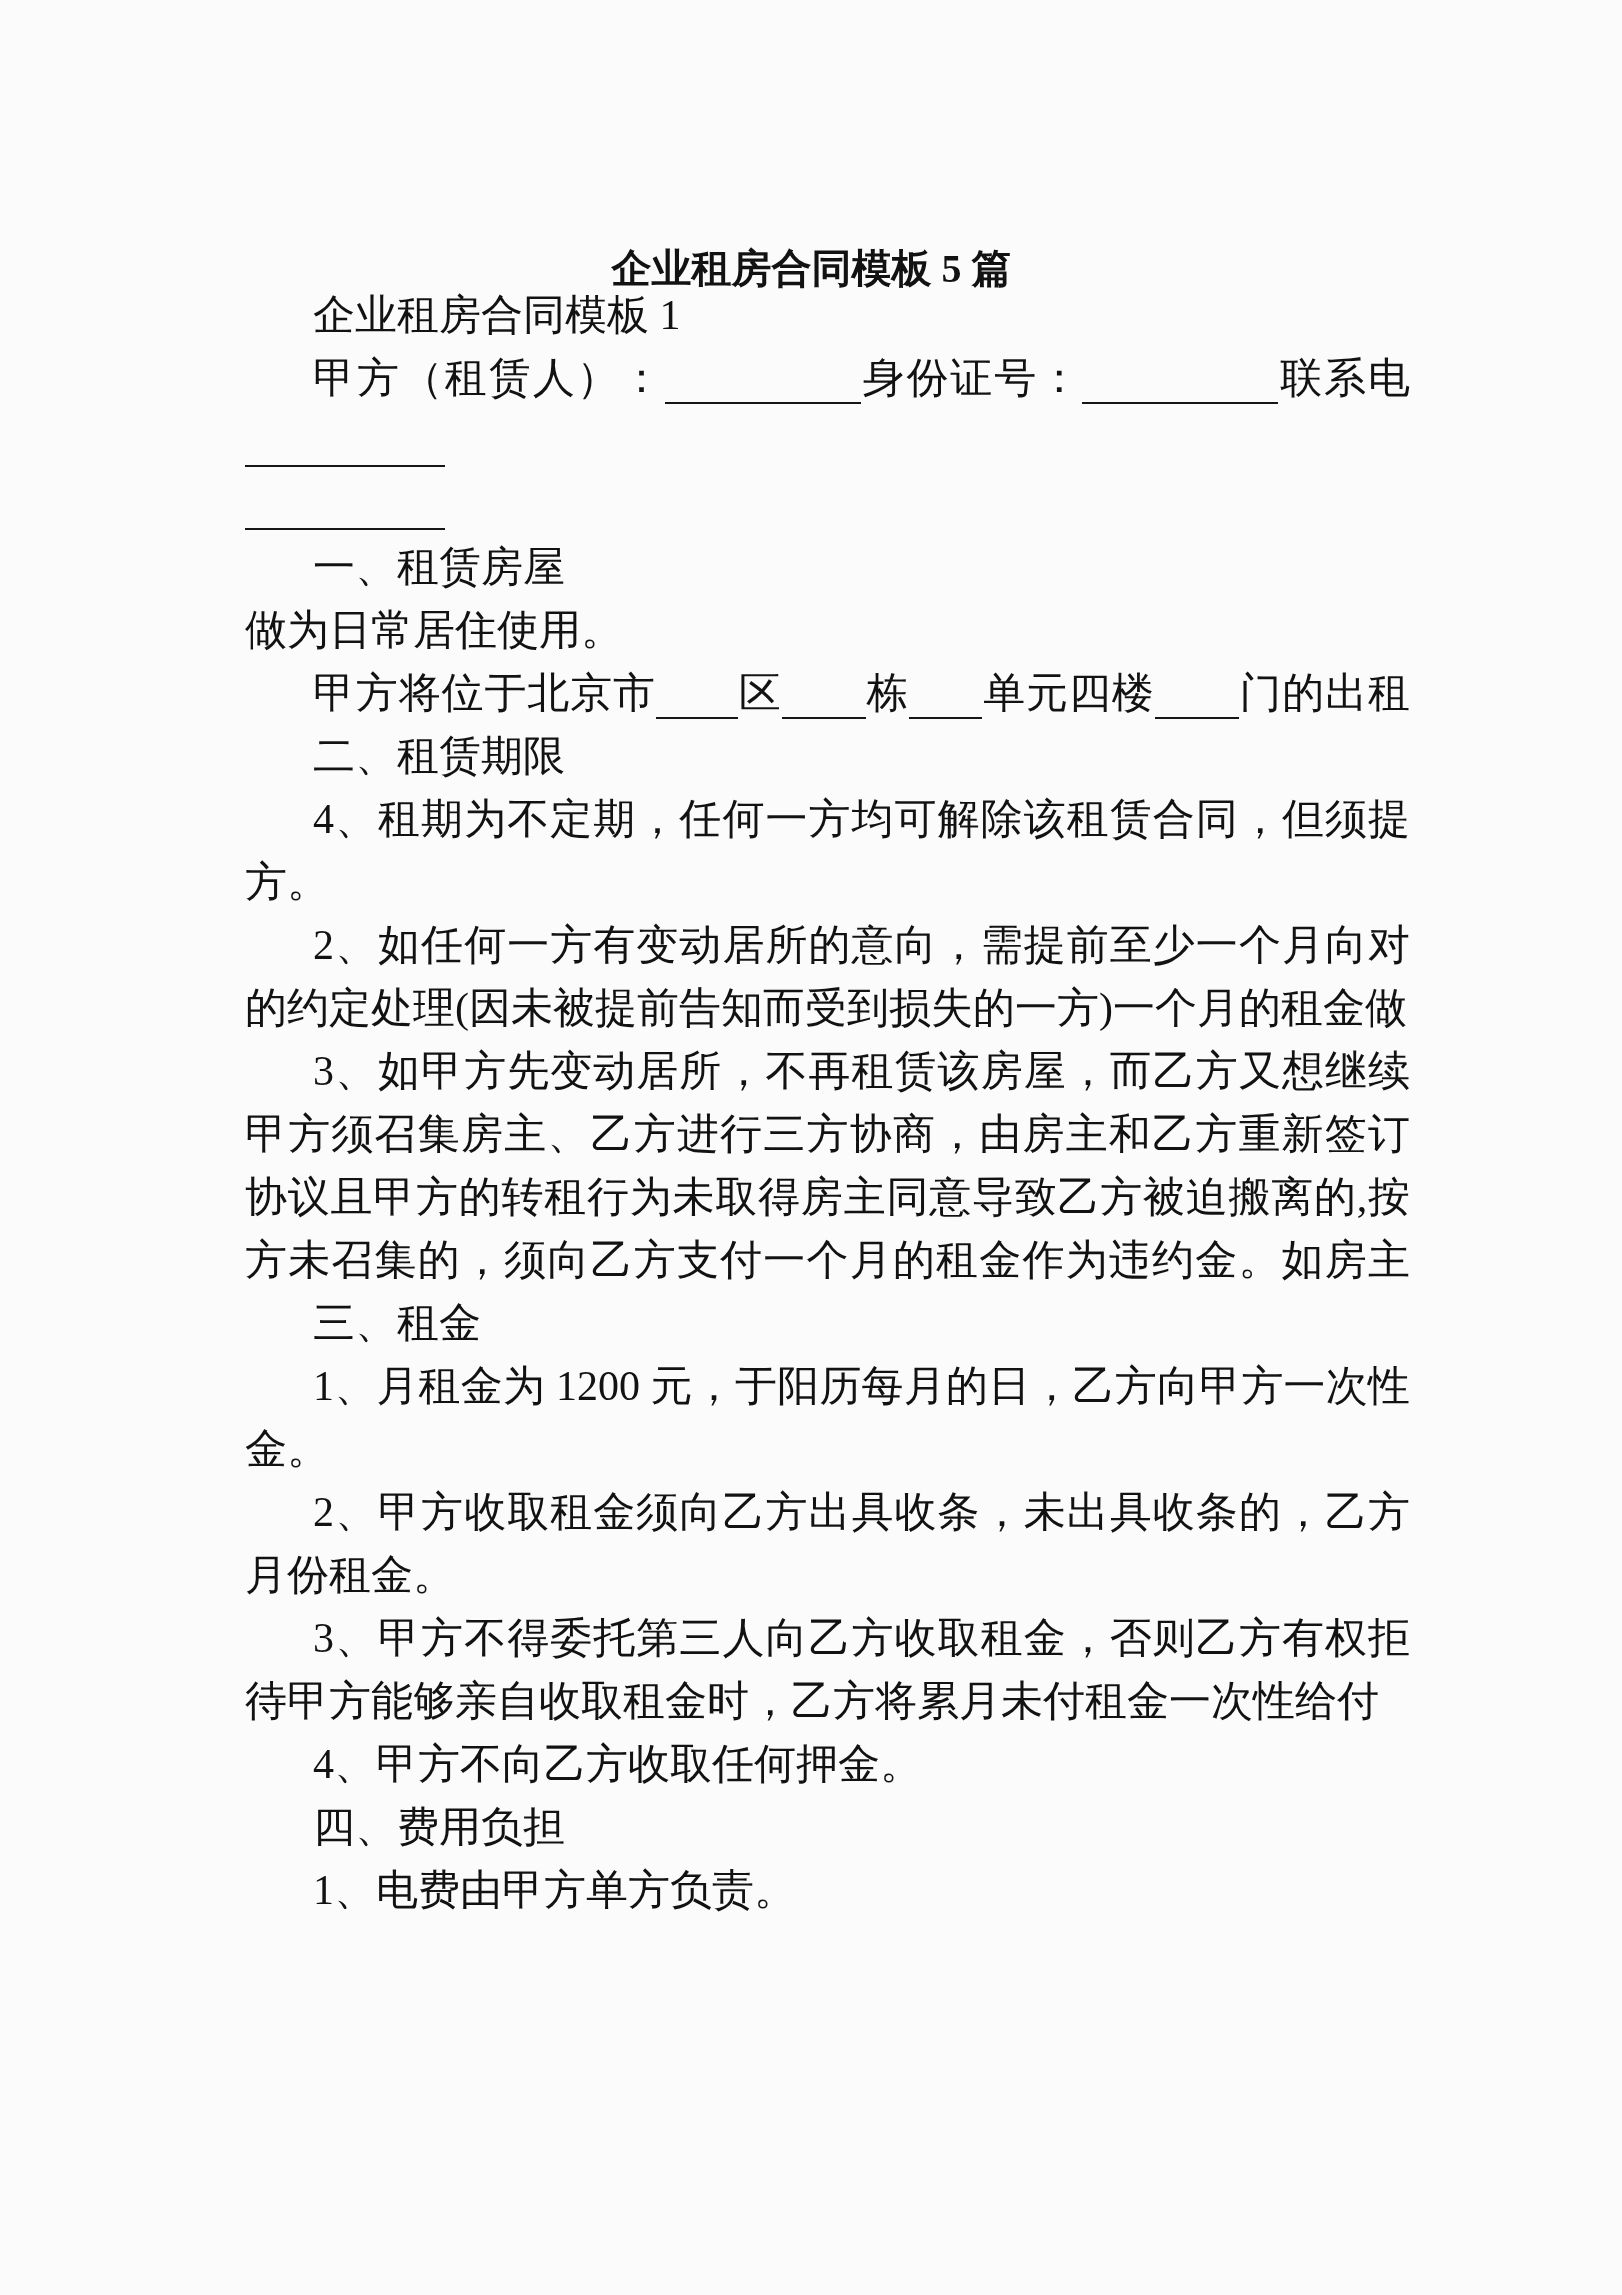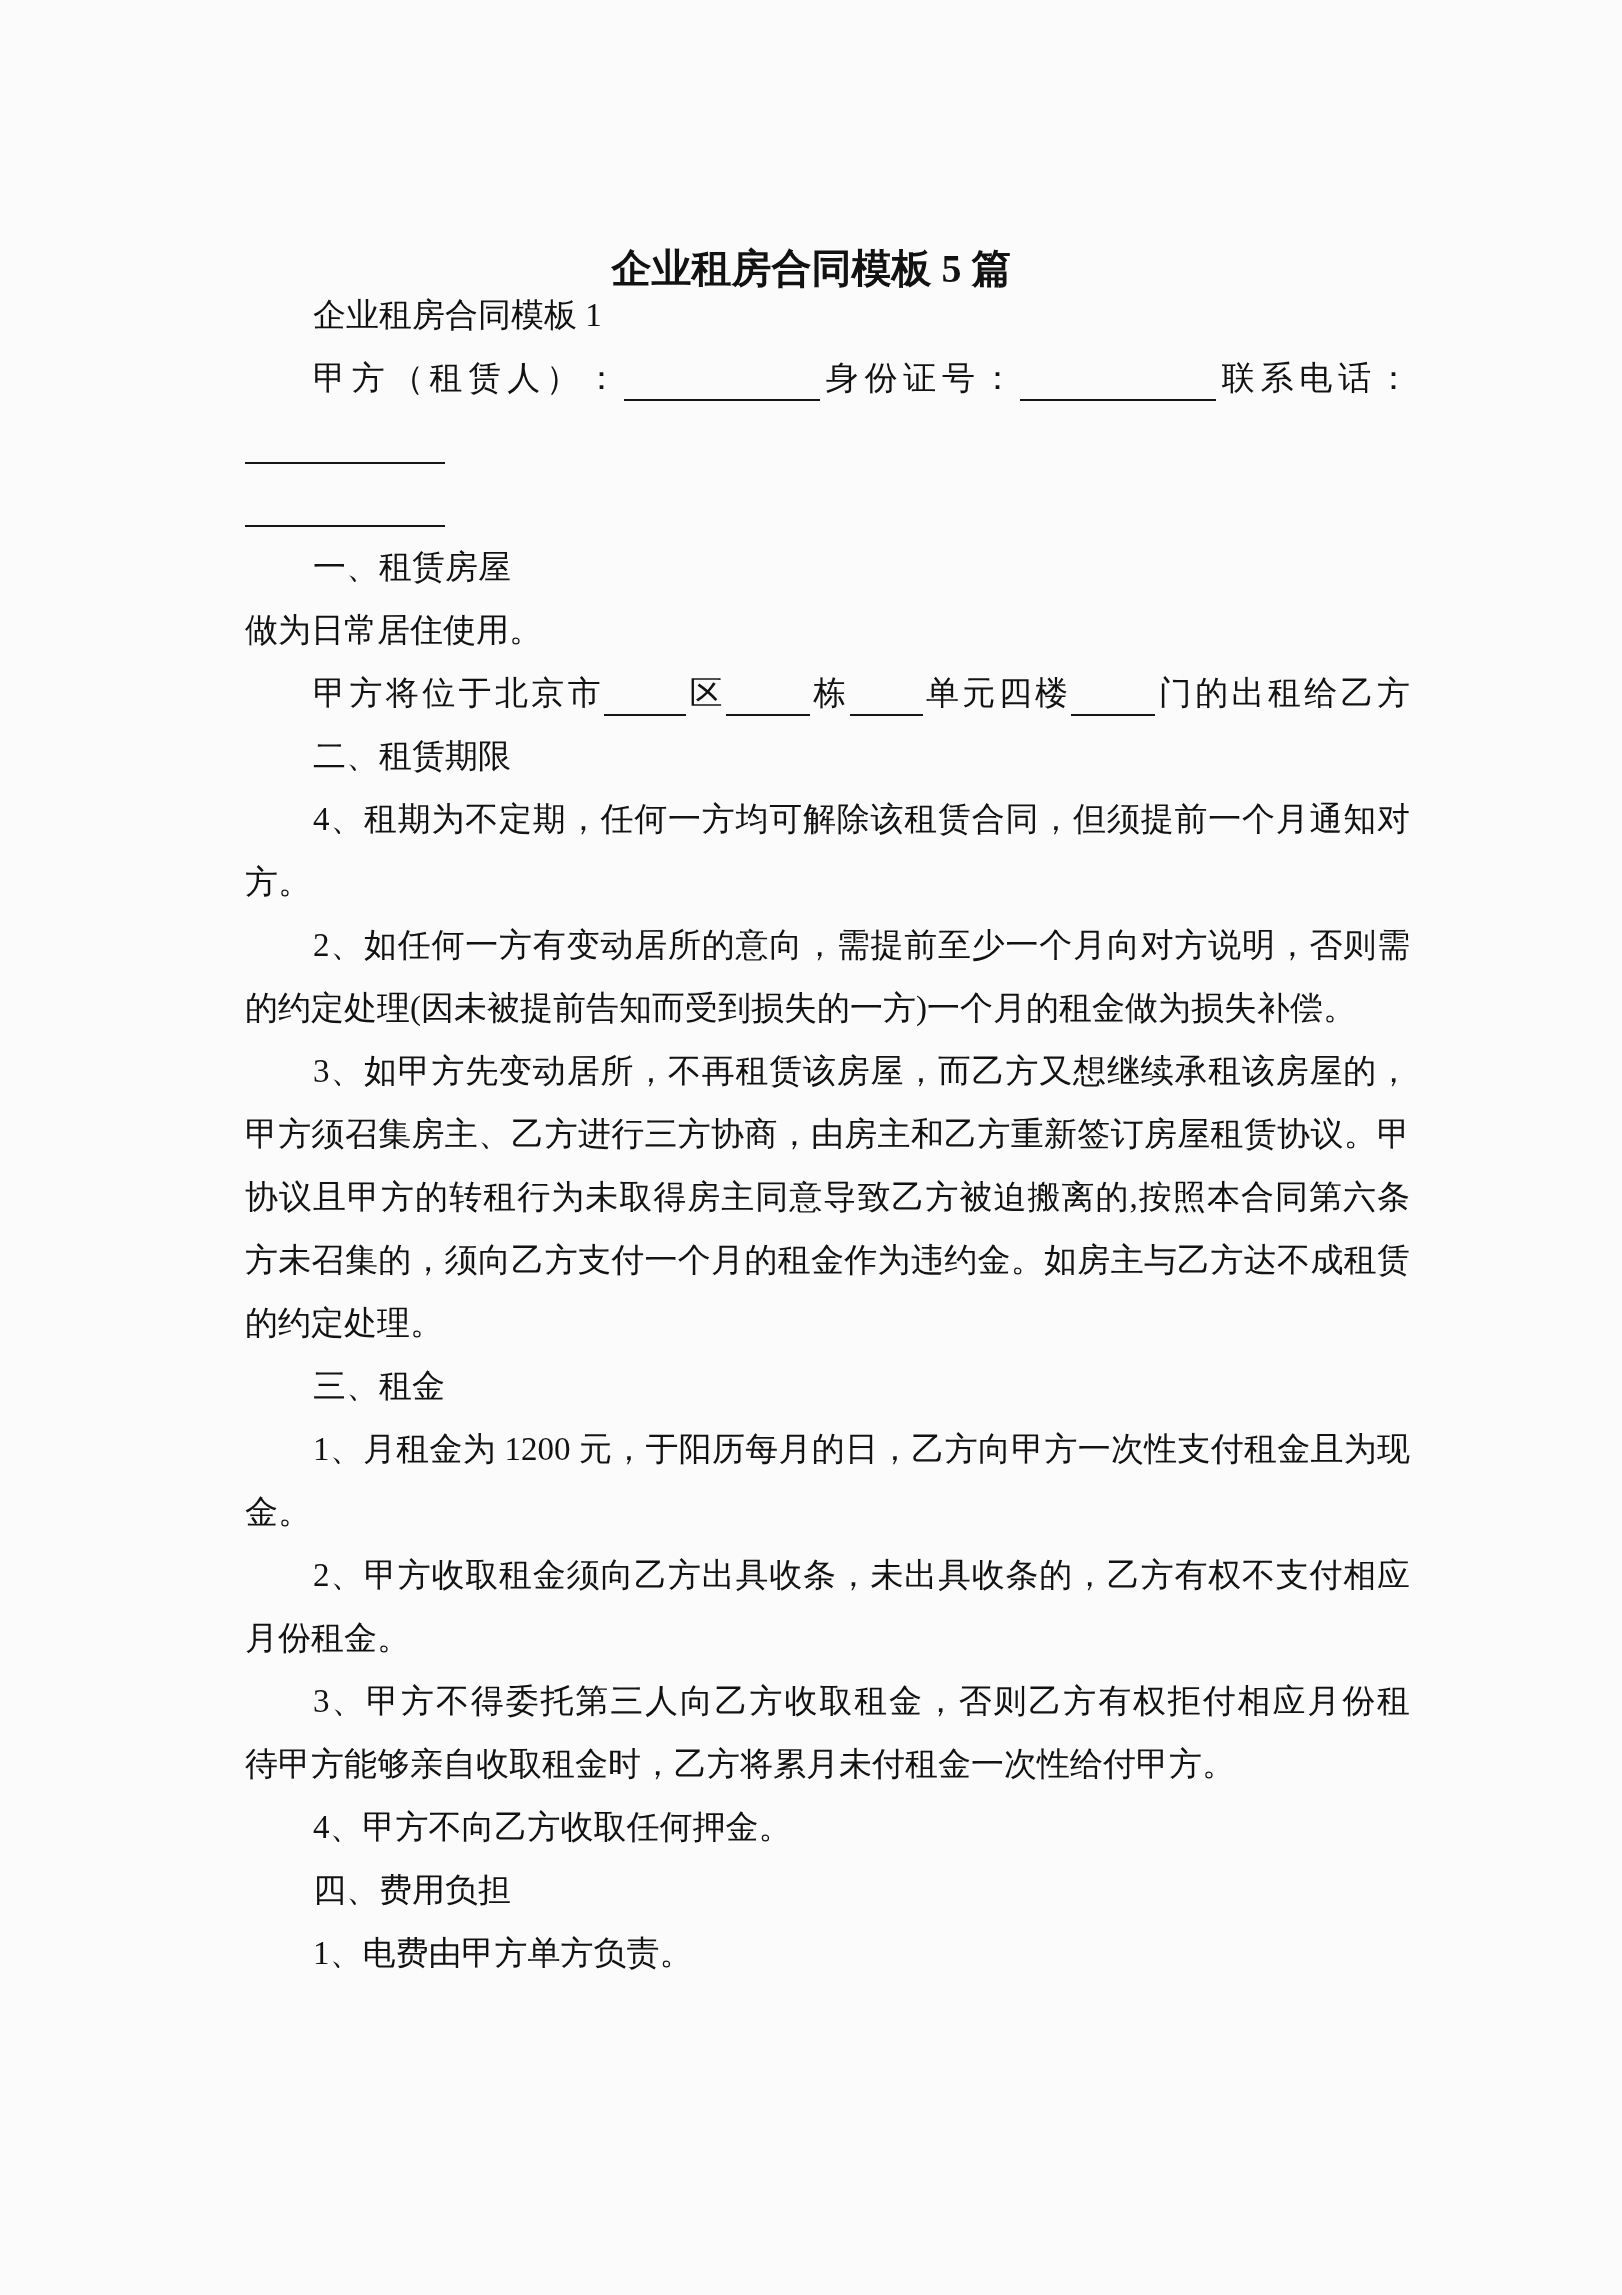--- a/index.html
+++ b/index.html
@@ -21,21 +21,21 @@
     font-size: 40px;
     font-weight: bold;
     line-height: 92px;
     white-space: nowrap;
   }
   .doc-body {
     position: absolute;
     left: 245px;
     top: 284px;
     width: 1165px;
-    font-size: 33px;
+    font-size: 42px;
   }
   .ln {
     height: 63px;
     line-height: 63px;
     overflow: hidden;
     text-align: left;
   }
   .ln.indent { text-indent: 68px; }
   .ln.just {
     text-align: justify;
@@ -63,21 +63,20 @@
       <div class="ln indent just"><span>甲方将位于北京市</span><span class="ul" style="width: 82px;"></span><span>区</span><span class="ul" style="width: 84px;"></span><span>栋</span><span class="ul" style="width: 73px;"></span><span>单元四楼</span><span class="ul" style="width: 84px;"></span><span>门的出租给乙方</span></div>
       <div class="ln indent"><span>二、租赁期限</span></div>
       <div class="ln indent just"><span>4、租期为不定期，任何一方均可解除该租赁合同，但须提前一个月通知对</span></div>
       <div class="ln"><span>方。</span></div>
       <div class="ln indent just"><span>2、如任何一方有变动居所的意向，需提前至少一个月向对方说明，否则需</span></div>
       <div class="ln"><span>的约定处理(因未被提前告知而受到损失的一方)一个月的租金做为损失补偿。</span></div>
       <div class="ln indent just"><span>3、如甲方先变动居所，不再租赁该房屋，而乙方又想继续承租该房屋的，</span></div>
       <div class="ln just"><span>甲方须召集房主、乙方进行三方协商，由房主和乙方重新签订房屋租赁协议。甲</span></div>
       <div class="ln just"><span>协议且甲方的转租行为未取得房主同意导致乙方被迫搬离的,按照本合同第六条</span></div>
       <div class="ln just"><span>方未召集的，须向乙方支付一个月的租金作为违约金。如房主与乙方达不成租赁</span></div>
-      <div class="ln"><span>的约定处理。</span></div>
       <div class="ln indent"><span>三、租金</span></div>
       <div class="ln indent just"><span>1、月租金为 1200 元，于阳历每月的日，乙方向甲方一次性支付租金且为现</span></div>
       <div class="ln"><span>金。</span></div>
       <div class="ln indent just"><span>2、甲方收取租金须向乙方出具收条，未出具收条的，乙方有权不支付相应</span></div>
       <div class="ln"><span>月份租金。</span></div>
       <div class="ln indent just"><span>3、甲方不得委托第三人向乙方收取租金，否则乙方有权拒付相应月份租金，</span></div>
       <div class="ln"><span>待甲方能够亲自收取租金时，乙方将累月未付租金一次性给付甲方。</span></div>
       <div class="ln indent"><span>4、甲方不向乙方收取任何押金。</span></div>
       <div class="ln indent"><span>四、费用负担</span></div>
       <div class="ln indent"><span>1、电费由甲方单方负责。</span></div>

